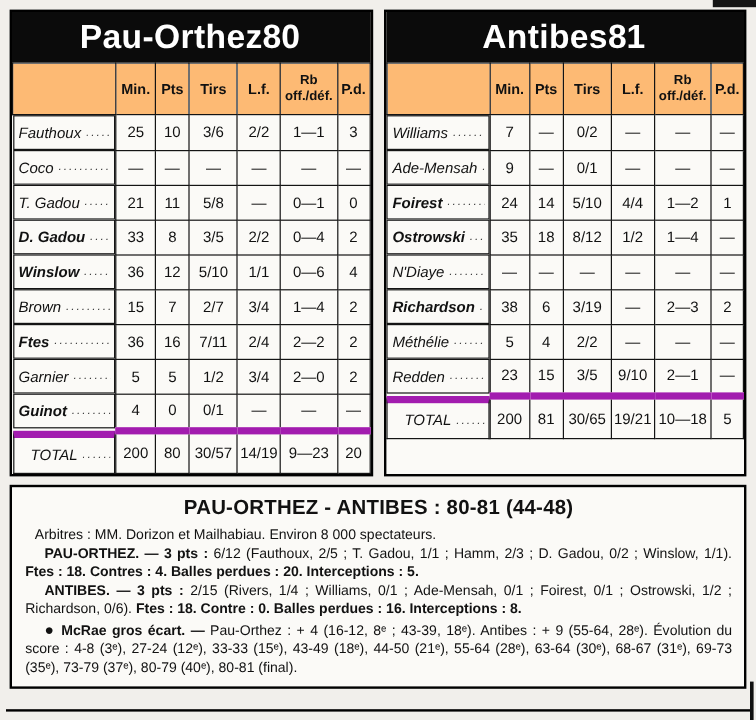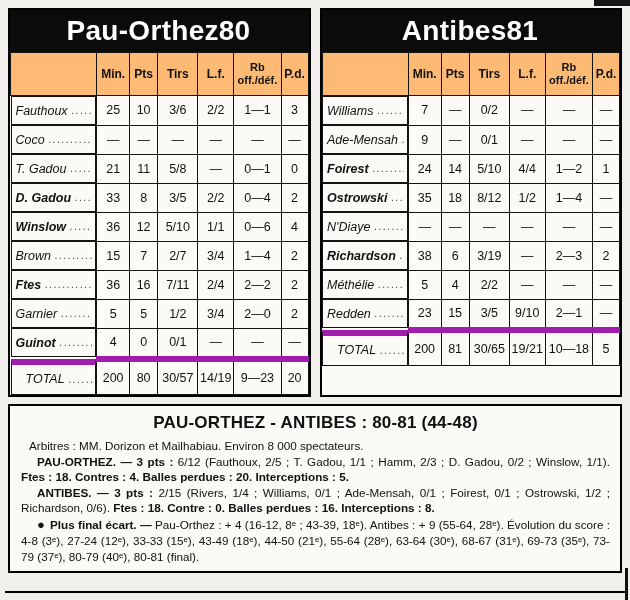--- a/index.html
+++ b/index.html
@@ -359,21 +359,21 @@
     <p class="arb">
       <span>Arbitres : MM. Dorizon et Mailhabiau. Environ 8 000 spectateurs.</span>
     </p>
     <p class="pau">
       <span class="lead">PAU-ORTHEZ. — 3 pts : </span><span>6/12 (Fauthoux, 2/5 ; T. Gadou, 1/1 ; Hamm, 2/3 ; D. Gadou, 0/2 ; Winslow, 1/1). </span><span class="lead">Ftes : 18. Contres : 4. Balles perdues : 20. Interceptions : 5.</span>
     </p>
     <p class="ant">
       <span class="lead">ANTIBES. — 3 pts : </span><span>2/15 (Rivers, 1/4 ; Williams, 0/1 ; Ade-Mensah, 0/1 ; Foirest, 0/1 ; Ostrowski, 1/2 ; Richardson, 0/6). </span><span class="lead">Ftes : 18. Contre : 0. Balles perdues : 16. Interceptions : 8.</span>
     </p>
     <p class="ecart">
-      <span class="bullet">●</span><span class="lead">Plus final écart. — </span><span>Pau-Orthez : + 4 (16-12, 8ᵉ ; 43-39, 18ᵉ). Antibes : + 9 (55-64, 28ᵉ). Évolution du score : 4-8 (3ᵉ), 27-24 (12ᵉ), 33-33 (15ᵉ), 43-49 (18ᵉ), 44-50 (21ᵉ), 55-64 (28ᵉ), 63-64 (30ᵉ), 68-67 (31ᵉ), 69-73 (35ᵉ), 73-79 (37ᵉ), 80-79 (40ᵉ), 80-81 (final).</span>
+      <span class="bullet">●</span><span class="lead">McRae gros écart. — </span><span>Pau-Orthez : + 4 (16-12, 8ᵉ ; 43-39, 18ᵉ). Antibes : + 9 (55-64, 28ᵉ). Évolution du score : 4-8 (3ᵉ), 27-24 (12ᵉ), 33-33 (15ᵉ), 43-49 (18ᵉ), 44-50 (21ᵉ), 55-64 (28ᵉ), 63-64 (30ᵉ), 68-67 (31ᵉ), 69-73 (35ᵉ), 73-79 (37ᵉ), 80-79 (40ᵉ), 80-81 (final).</span>
     </p>
   </div>
 
   <div class="bottom-rule"></div>
   <div class="side-tick"></div>
   <div class="top-artifact"></div>
 
 </div>
 
 </body></html>

